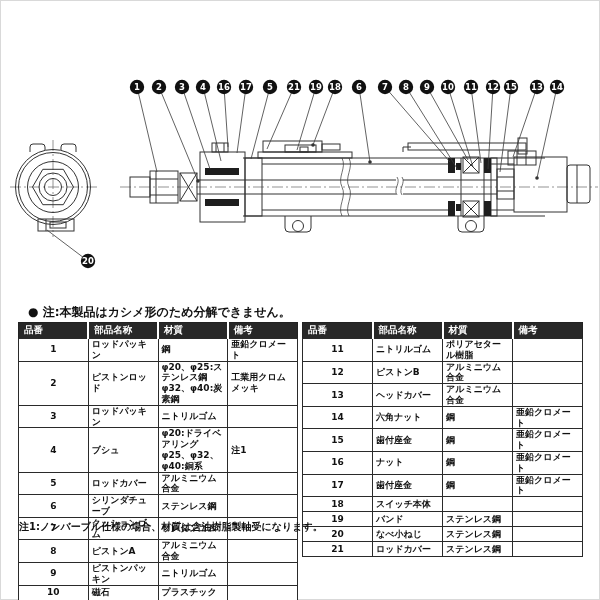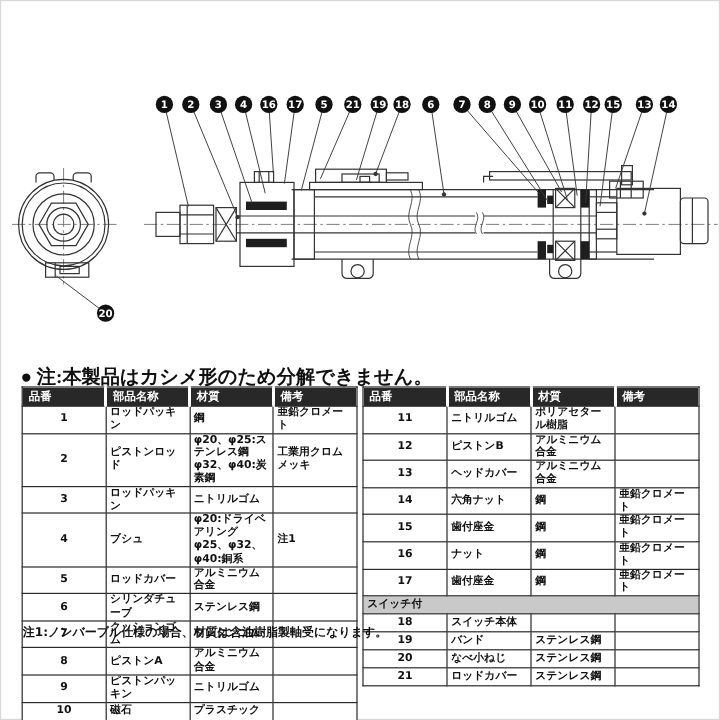--- a/index.html
+++ b/index.html
@@ -17,22 +17,22 @@
   .fillk{fill:#1e1e1e;stroke:none;}
   .cl{stroke:#666;stroke-width:0.7;fill:none;stroke-dasharray:11 3 2 3;}
   .leader{stroke:#3a3a3a;stroke-width:0.8;}
   .balloon{fill:#111;stroke:none;}
   .balloon-num{fill:#fff;font-size:8.5px;font-weight:bold;text-anchor:middle;
     font-family:"DejaVu Sans","Liberation Sans",sans-serif;}
   .dot{fill:#333;}
 
   
   .note-top{
-    position:absolute;left:17px;top:304px;font-size:16px;font-weight:bold;color:#111;
-    letter-spacing:0px;white-space:nowrap;font-family:Liberation Serif, serif;
+    position:absolute;left:28px;top:304px;font-size:12px;font-weight:bold;color:#111;
+    letter-spacing:0px;white-space:nowrap;
   }
   .footnote{
     position:absolute;left:19px;top:520px;font-size:10px;font-weight:bold;color:#111;white-space:nowrap;
   }
 
   
   table.parts{
     position:absolute;top:322px;border-collapse:collapse;table-layout:fixed;
     border:1px solid #222;background:#fff;
   }
@@ -360,23 +360,20 @@
         <td class="c-mat">鋼</td>
         <td class="c-rem">亜鉛クロメート</td>
       </tr>
       <tr>
         <td class="c-no">17</td>
         <td class="c-name">歯付座金</td>
         <td class="c-mat">鋼</td>
         <td class="c-rem">亜鉛クロメート</td>
       </tr>
       <tr>
-        <td colspan="4" class="section">スイッチ付</td>
-      </tr>
-      <tr>
         <td class="c-no">18</td>
         <td class="c-name">スイッチ本体</td>
         <td class="c-mat"></td>
         <td class="c-rem"></td>
       </tr>
       <tr>
         <td class="c-no">19</td>
         <td class="c-name">バンド</td>
         <td class="c-mat">ステンレス鋼</td>
         <td class="c-rem"></td>

